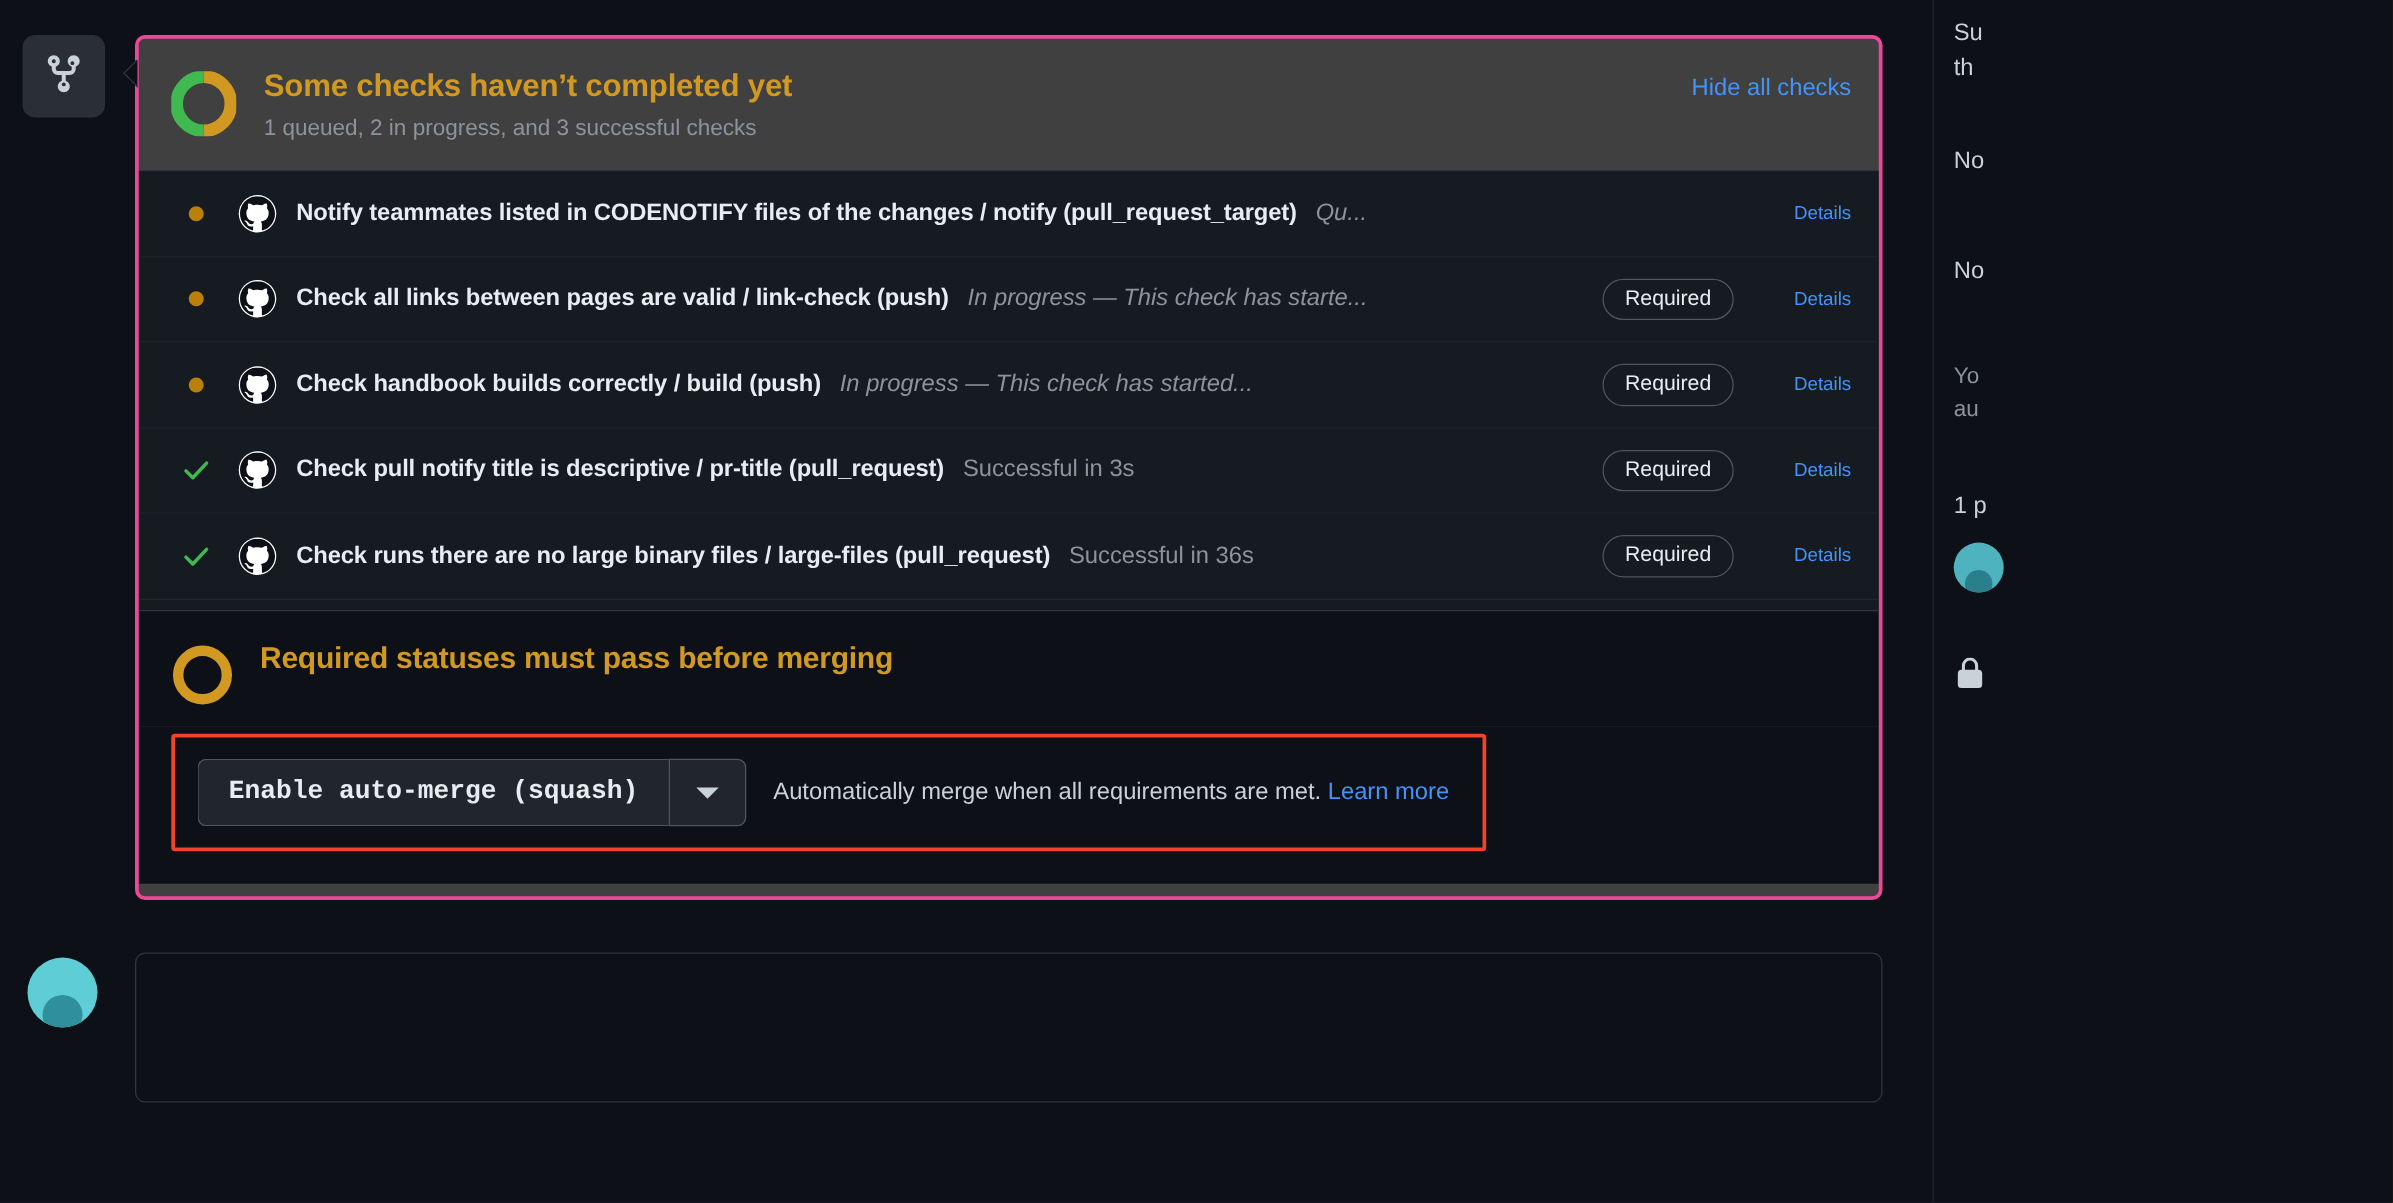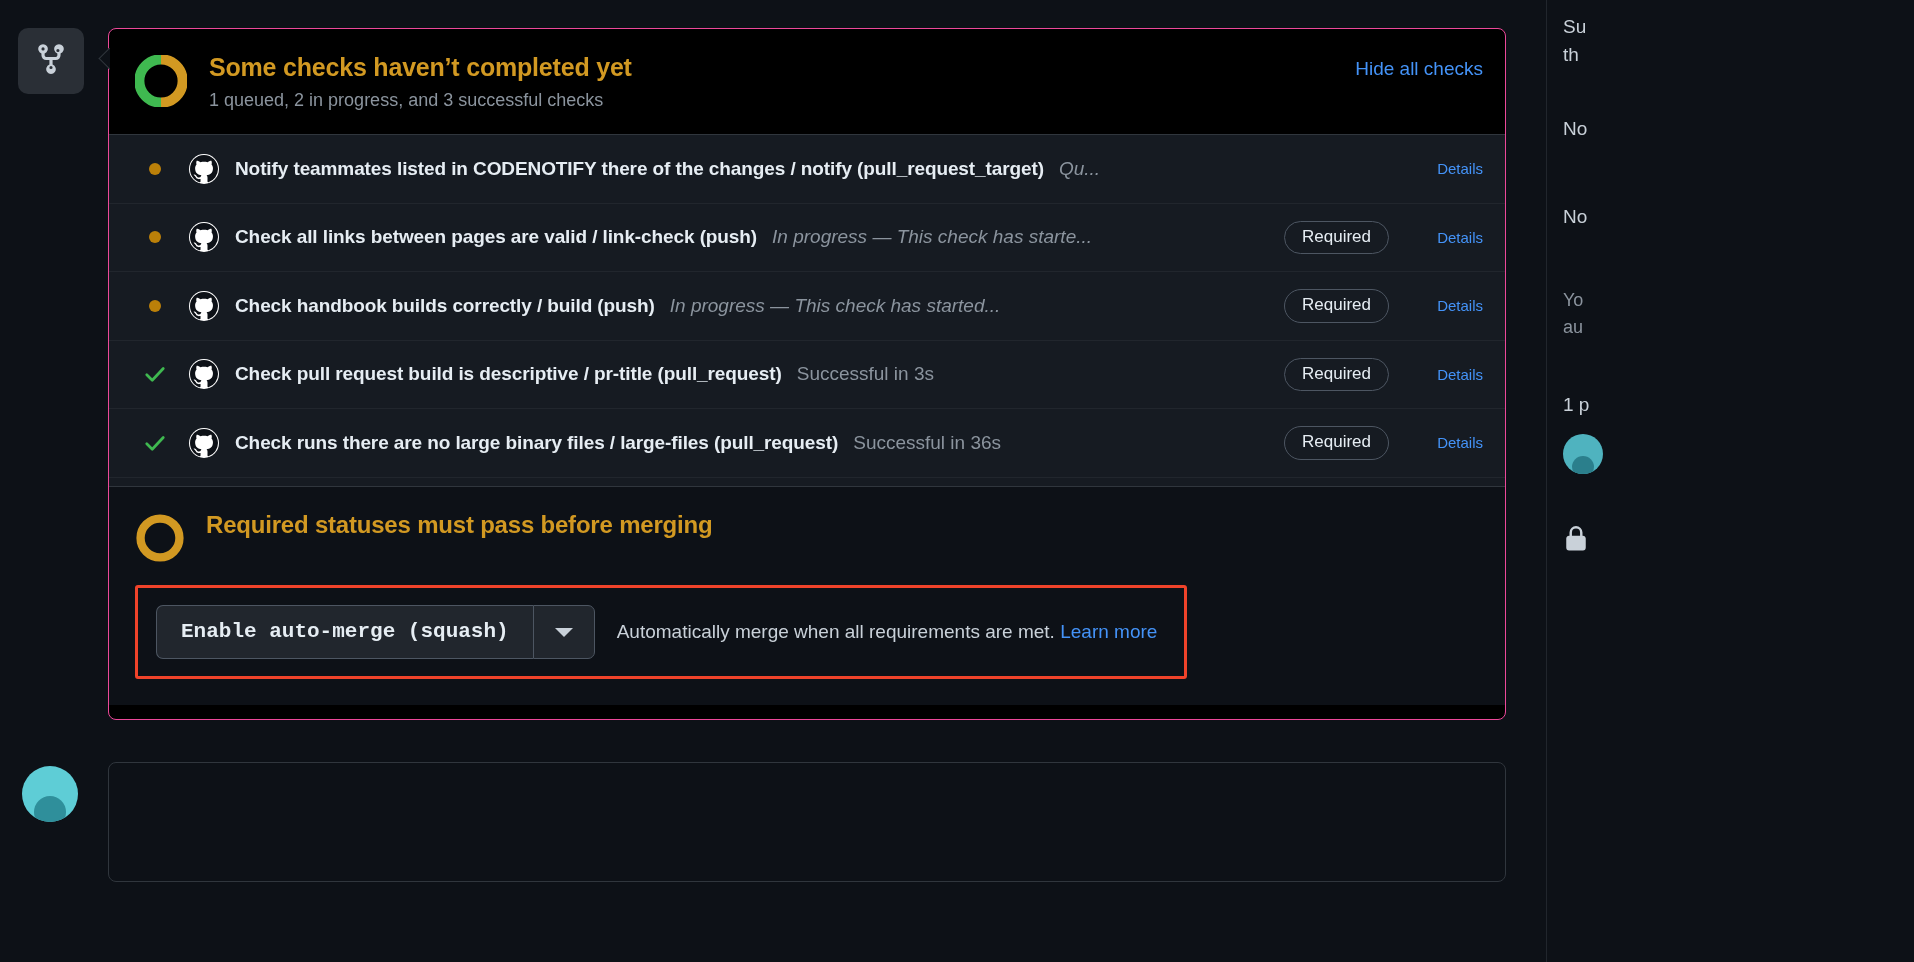--- a/index.html
+++ b/index.html
@@ -17,22 +17,22 @@
     width: 66px; height: 66px; border-radius: 10px;
     background: #2a2f36;
     display: flex; align-items: center; justify-content: center;
   }
   .timeline-badge svg { width: 34px; height: 34px; }
 
   
   .panel {
     position: absolute; left: 108px; top: 28px;
     width: 1398px; height: 692px;
-    border: 1px solid #ec4899; border-radius: 8px;
-    background: #000000; overflow: hidden;
+    border: 3px solid #ec4899; border-radius: 8px;
+    background: #404040; overflow: hidden;
   }
   
   .connector {
     position: absolute; left: 98px; top: 48px;
     width: 12px; height: 24px; overflow: hidden; z-index: 5;
   }
   .connector::before {
     content: ""; position: absolute; left: 4px; top: 2px;
     width: 16px; height: 16px; background: #0d1117;
     border-left: 1px solid #30363d; border-bottom: 1px solid #30363d;
@@ -214,21 +214,21 @@
 
     <div class="checks-scroll">
 
       <div class="check-row">
         <span class="status-dot queued"></span>
         <span class="avatar">
           <svg viewBox="0 0 16 16" fill="#0d1117">
               <path d="M8 0C3.58 0 0 3.58 0 8c0 3.54 2.29 6.53 5.47 7.59.4.07.55-.17.55-.38 0-.19-.01-.82-.01-1.49-2.01.37-2.53-.49-2.69-.94-.09-.23-.48-.94-.82-1.13-.28-.15-.68-.52-.01-.53.63-.01 1.08.58 1.23.82.72 1.21 1.87.87 2.33.66.07-.52.28-.87.51-1.07-1.78-.2-3.64-.89-3.64-3.95 0-.87.31-1.59.82-2.15-.08-.2-.36-1.02.08-2.12 0 0 .67-.21 2.2.82.64-.18 1.32-.27 2-.27s1.36.09 2 .27c1.53-1.04 2.2-.82 2.2-.82.44 1.1.16 1.92.08 2.12.51.56.82 1.27.82 2.15 0 3.07-1.87 3.75-3.65 3.95.29.25.54.73.54 1.48 0 1.07-.01 1.93-.01 2.2 0 .21.15.46.55.38A8.01 8.01 0 0 0 16 8c0-4.42-3.58-8-8-8Z"></path>
             </svg>
         </span>
-        <span class="check-name">Notify teammates listed in CODENOTIFY there of the changes / notify (pull_request_target)</span>
+        <span class="check-name">Notify teammates listed in CODENOTIFY files of the changes / notify (pull_request_target)</span>
         <span class="check-status">Qu...</span>
         <span class="row-spacer"></span>
         <span class="details-link">Details</span>
       </div>
 
       <div class="check-row">
         <span class="status-dot queued"></span>
         <span class="avatar">
           <svg viewBox="0 0 16 16" fill="#0d1117">
               <path d="M8 0C3.58 0 0 3.58 0 8c0 3.54 2.29 6.53 5.47 7.59.4.07.55-.17.55-.38 0-.19-.01-.82-.01-1.49-2.01.37-2.53-.49-2.69-.94-.09-.23-.48-.94-.82-1.13-.28-.15-.68-.52-.01-.53.63-.01 1.08.58 1.23.82.72 1.21 1.87.87 2.33.66.07-.52.28-.87.51-1.07-1.78-.2-3.64-.89-3.64-3.95 0-.87.31-1.59.82-2.15-.08-.2-.36-1.02.08-2.12 0 0 .67-.21 2.2.82.64-.18 1.32-.27 2-.27s1.36.09 2 .27c1.53-1.04 2.2-.82 2.2-.82.44 1.1.16 1.92.08 2.12.51.56.82 1.27.82 2.15 0 3.07-1.87 3.75-3.65 3.95.29.25.54.73.54 1.48 0 1.07-.01 1.93-.01 2.2 0 .21.15.46.55.38A8.01 8.01 0 0 0 16 8c0-4.42-3.58-8-8-8Z"></path>
@@ -259,21 +259,21 @@
         <span class="status-check">
           <svg viewBox="0 0 16 16" width="22" height="22" fill="none" stroke="#3fb950" stroke-width="2">
             <path d="M2 8.5 6 12.5 14 4" stroke-linecap="round" stroke-linejoin="round"></path>
           </svg>
         </span>
         <span class="avatar">
           <svg viewBox="0 0 16 16" fill="#0d1117">
               <path d="M8 0C3.58 0 0 3.58 0 8c0 3.54 2.29 6.53 5.47 7.59.4.07.55-.17.55-.38 0-.19-.01-.82-.01-1.49-2.01.37-2.53-.49-2.69-.94-.09-.23-.48-.94-.82-1.13-.28-.15-.68-.52-.01-.53.63-.01 1.08.58 1.23.82.72 1.21 1.87.87 2.33.66.07-.52.28-.87.51-1.07-1.78-.2-3.64-.89-3.64-3.95 0-.87.31-1.59.82-2.15-.08-.2-.36-1.02.08-2.12 0 0 .67-.21 2.2.82.64-.18 1.32-.27 2-.27s1.36.09 2 .27c1.53-1.04 2.2-.82 2.2-.82.44 1.1.16 1.92.08 2.12.51.56.82 1.27.82 2.15 0 3.07-1.87 3.75-3.65 3.95.29.25.54.73.54 1.48 0 1.07-.01 1.93-.01 2.2 0 .21.15.46.55.38A8.01 8.01 0 0 0 16 8c0-4.42-3.58-8-8-8Z"></path>
             </svg>
         </span>
-        <span class="check-name">Check pull request build is descriptive / pr-title (pull_request)</span>
+        <span class="check-name">Check pull notify title is descriptive / pr-title (pull_request)</span>
         <span class="check-status plain">Successful in 3s</span>
         <span class="row-spacer"></span>
         <span class="required-badge">Required</span>
         <span class="details-link">Details</span>
       </div>
 
       <div class="check-row">
         <span class="status-check">
           <svg viewBox="0 0 16 16" width="22" height="22" fill="none" stroke="#3fb950" stroke-width="2">
             <path d="M2 8.5 6 12.5 14 4" stroke-linecap="round" stroke-linejoin="round"></path>

